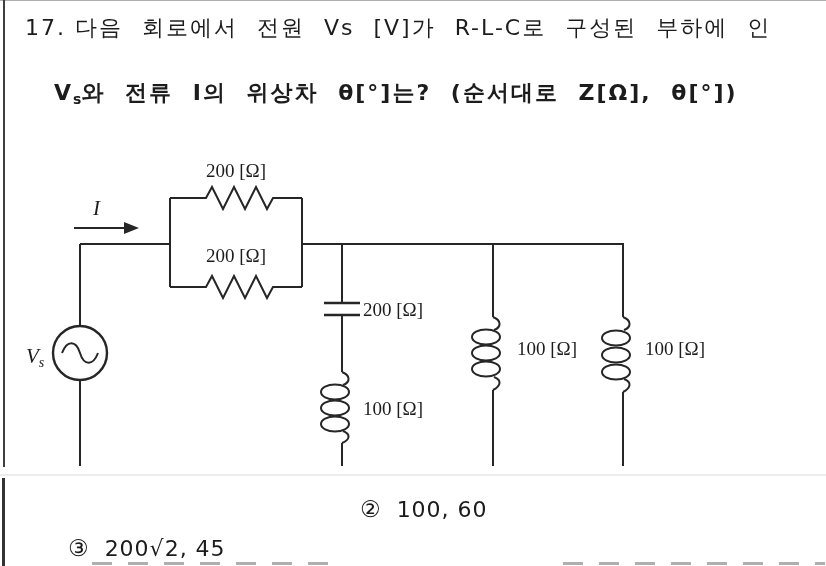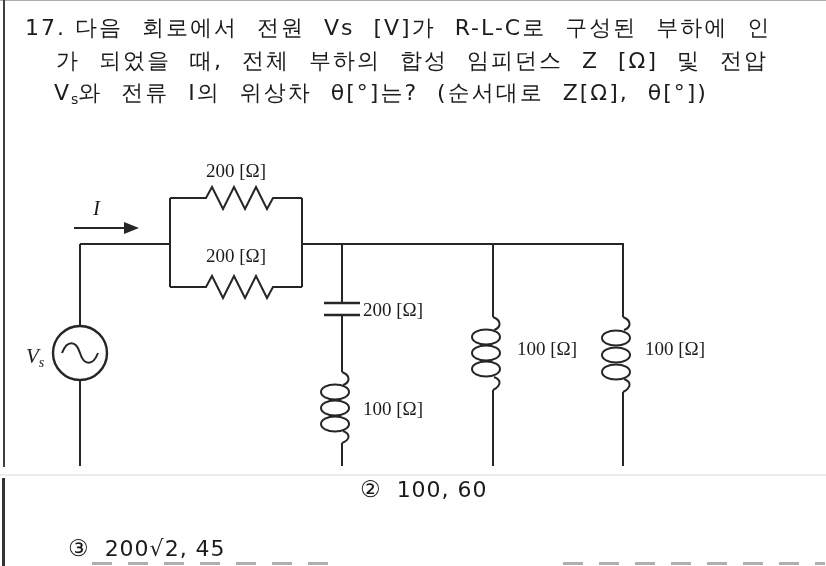--- a/index.html
+++ b/index.html
@@ -44,24 +44,21 @@
   <div class="top-hairline"></div>
   <div class="left-rule-top"></div>
   <div class="left-rule-bottom"></div>
   <div class="mid-seam"></div>
   <div class="bottom-dashes bd-1"></div>
   <div class="bottom-dashes bd-2"></div>
 
   <div class="q-line" style="left:25px;top:13px;">
     <span class="qnum">17.</span><span>다음 회로에서 전원 Vs [V]가 R-L-C로 구성된 부하에 인</span>
   </div>
-  <div class="q-line" style="left:56px;top:46px;">
-    <span>가 되었을 때, 전체 부하의 합성 임피던스 Z [Ω] 및 전압</span>
-  </div>
-  <div class="q-line" style="left:54px;top:78px;">
+  <div class="q-line" style="left:54px;top:78px;font-weight:bold;">
     <span>V</span><span class="sub-s">s</span><span>와 전류 I의 위상차 θ[°]는? (순서대로 Z[Ω], θ[°])</span>
   </div>
 
   <svg width="826" height="566" viewBox="0 0 826 566">
 
     <g>
       <path class="wire" d="M80,244 V327"></path>
       <path class="wire" d="M80,380 V466"></path>
       <path class="wire" d="M80,244 H170"></path>
       <path class="wire" d="M302,244 H624"></path>
@@ -116,20 +113,20 @@
     <g>
       <path class="wire" d="M623,317 c8,3 9,10 1,13"></path>
       <ellipse class="wire" cx="616" cy="338" rx="14" ry="7.5"></ellipse>
       <ellipse class="wire" cx="616" cy="355" rx="14" ry="7.5"></ellipse>
       <ellipse class="wire" cx="616" cy="372" rx="14" ry="7.5"></ellipse>
       <path class="wire" d="M624,379 c8,3 7,9 -1,13"></path>
       <text class="lbl" x="645" y="355">100 [Ω]</text>
     </g>
   </svg>
 
-  <div class="opt" style="left:360px;top:476px;">
+  <div class="opt" style="left:360px;top:496px;">
     <span class="marker">②</span><span>100, 60</span>
   </div>
   <div class="opt" style="left:68px;top:535px;">
     <span class="marker">③</span><span>200√2, 45</span>
   </div>
 
 </div>
 
 </body></html>

